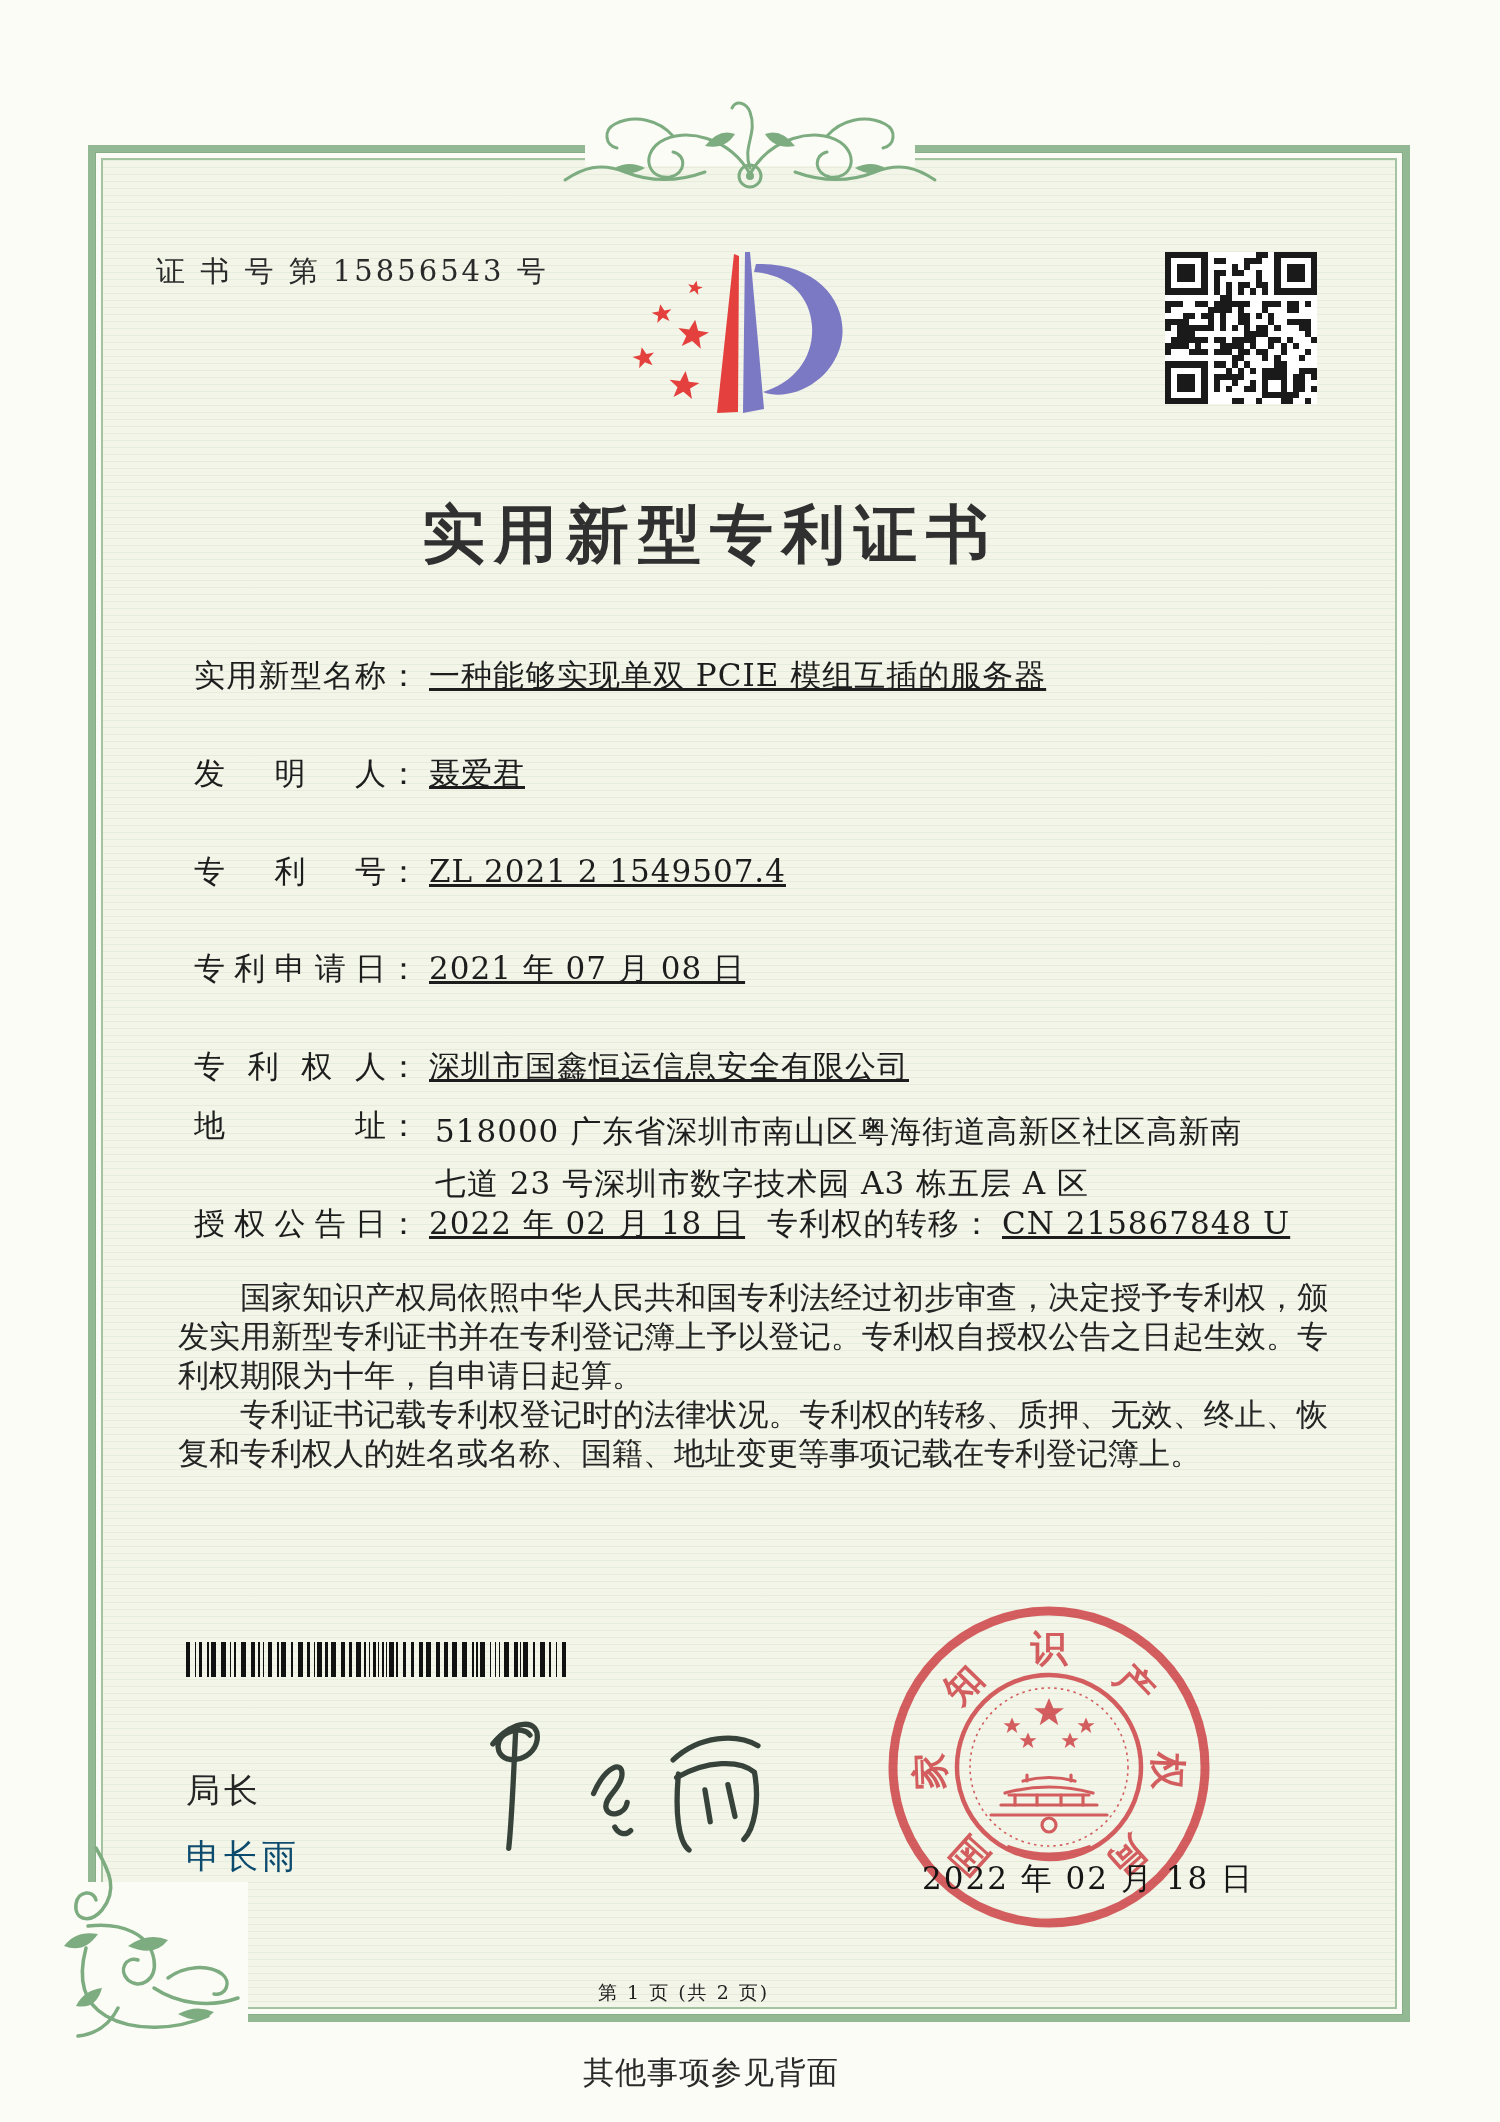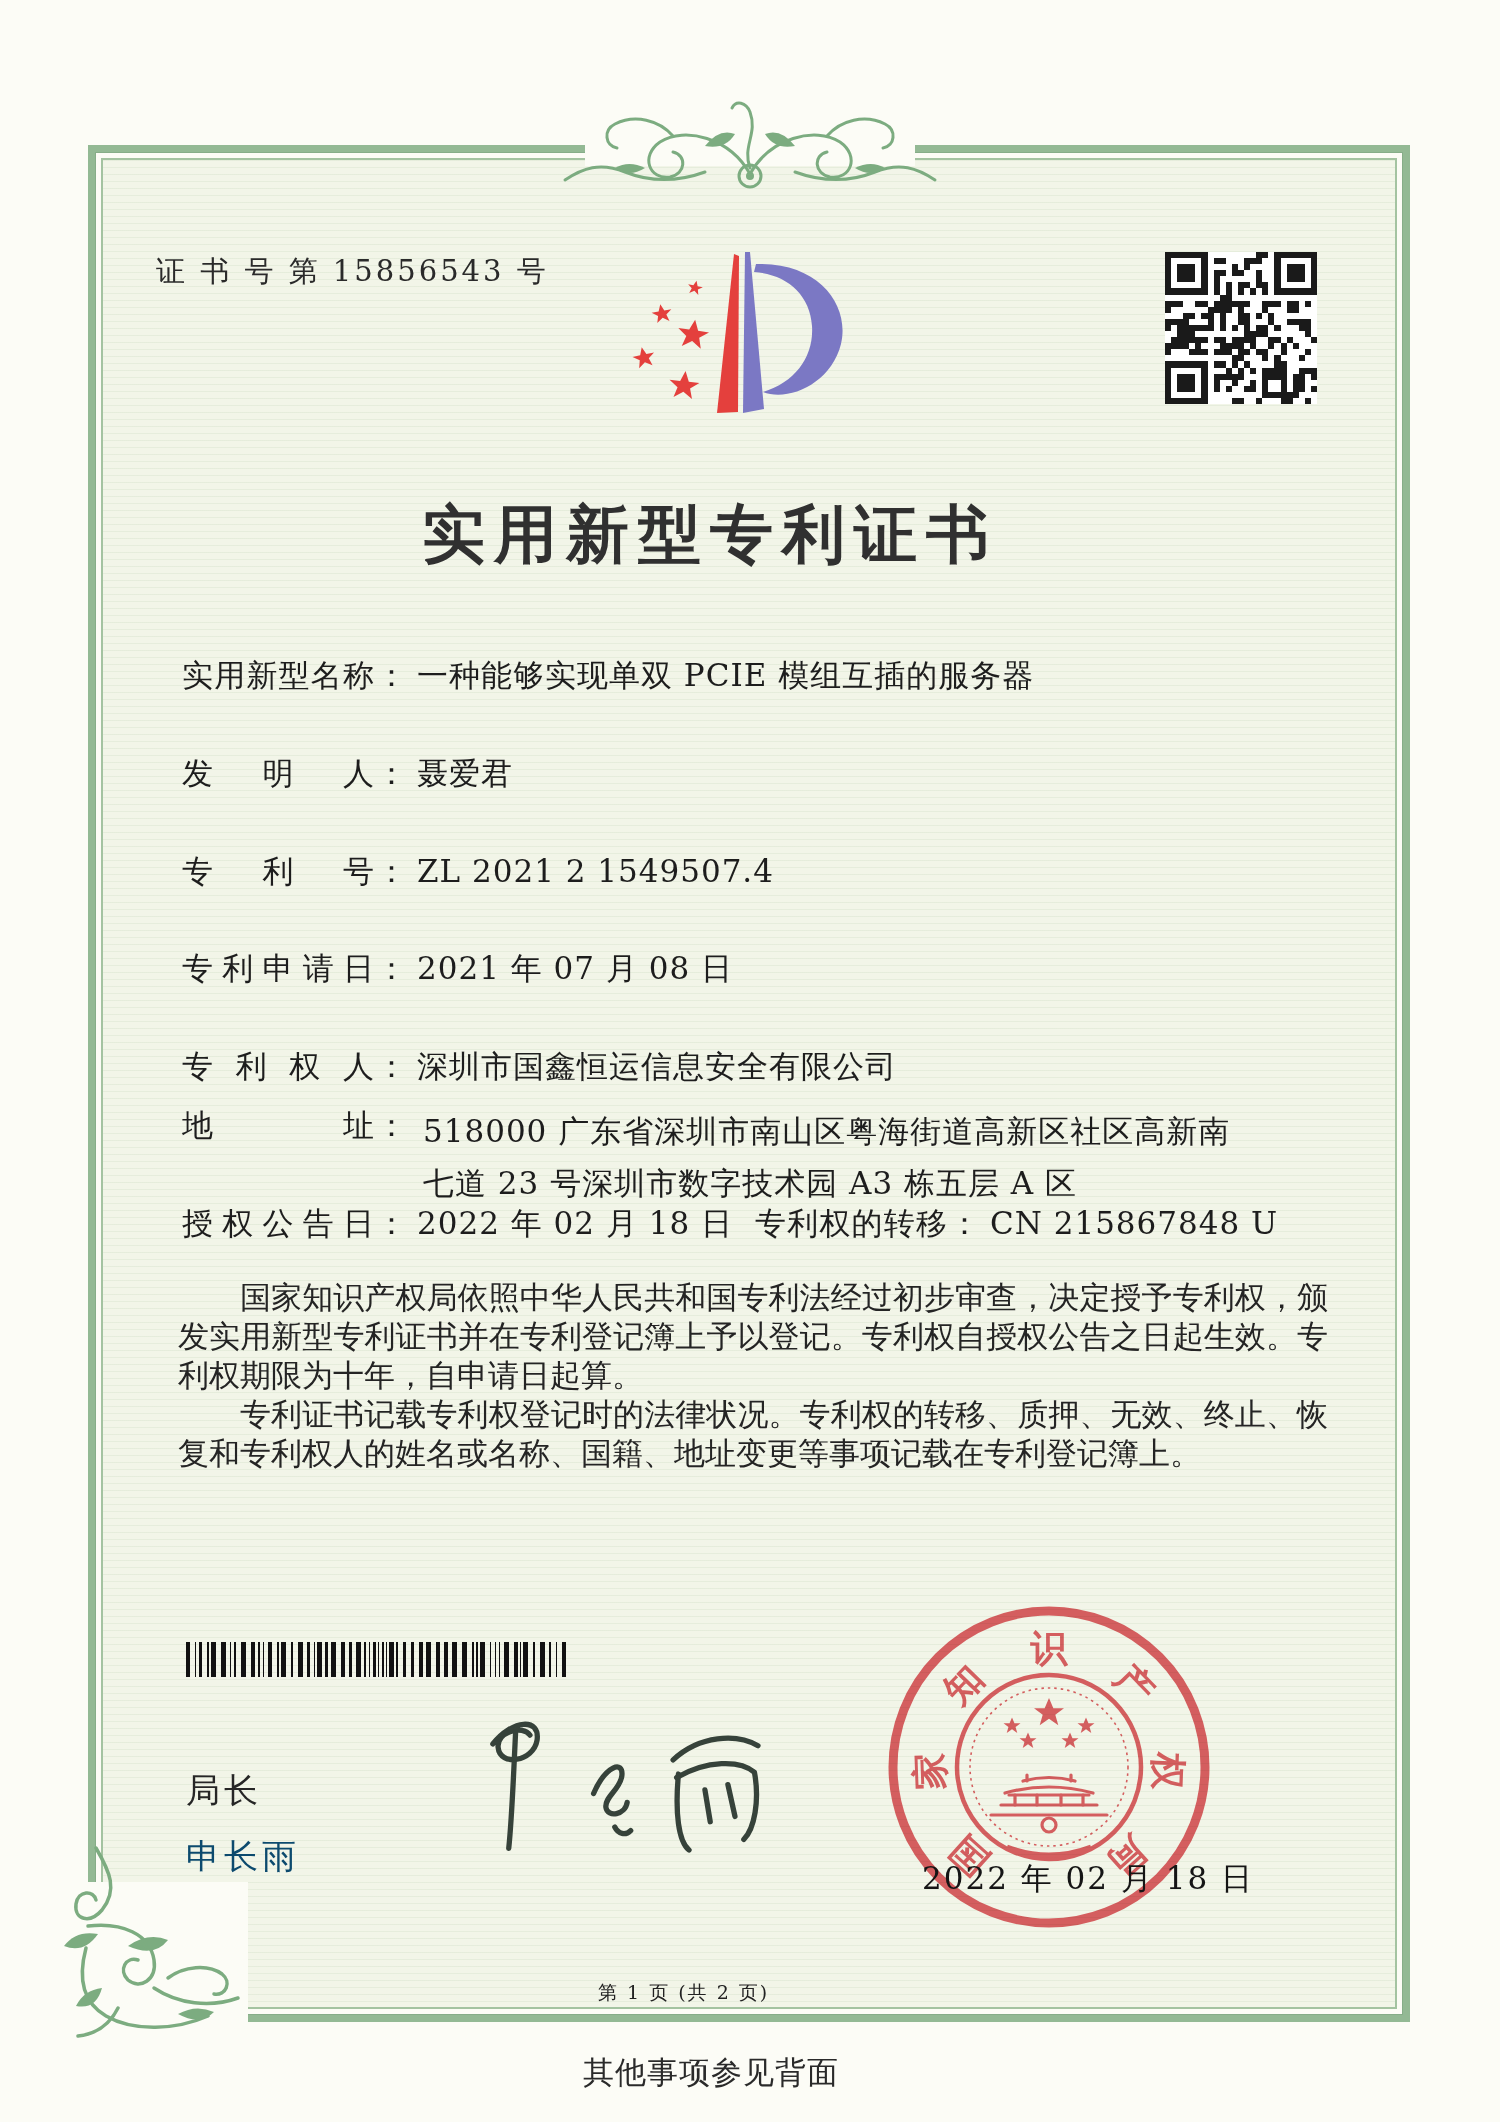--- a/index.html
+++ b/index.html
@@ -38,23 +38,23 @@
         rgba(0,0,0,0) 1px, rgba(0,0,0,0) 7px),
       var(--paper-in);
   }
   .knockout{background:var(--paper-out);}
   .cert-no{left:156px;top:252px;font-size:29px;letter-spacing:3px;color:#2a2a2a;}
   .title{
     left:0;top:492px;width:1420px;text-align:center;
     font-size:63px;font-weight:700;letter-spacing:9px;color:#303030;
   }
   .row{position:absolute;left:182px;font-size:31px;color:var(--ink);white-space:nowrap;}
-  .flabel{display:inline-block;width:192px;text-align:justify;text-align-last:justify;vertical-align:top;}
+  .flabel{display:inline-block;width:192px;text-align:justify;text-align-last:justify;vertical-align:top;margin-left:12px;}
   .colon{display:inline-block;margin:0 10px 0 2px;}
-  .fvalue{letter-spacing:1px;}
+  .fvalue{letter-spacing:1px;text-decoration:underline;}
   .addr-wrap{display:inline-block;vertical-align:top;line-height:52px;letter-spacing:1px;margin-left:6px;}
   .grant2{position:absolute;left:573px;top:0;white-space:nowrap;}
   .paras{
     position:absolute;left:178px;top:1278px;width:1150px;
     font-size:31px;line-height:39px;text-align:justify;color:#242424;
   }
   .paras p{text-indent:2em;}
   .director-title{left:186px;top:1768px;font-size:34px;font-family:"DejaVu Sans","Liberation Sans",sans-serif;color:#262626;letter-spacing:4px;text-align:right;}
   .director-name{left:186px;top:1834px;font-size:34px;font-family:"DejaVu Sans","Liberation Sans",sans-serif;color:#0c4a6e;letter-spacing:4px;}
   .seal-box{left:878px;top:1596px;width:342px;height:342px;opacity:.9;mix-blend-mode:multiply;color:var(--seal-red);}

